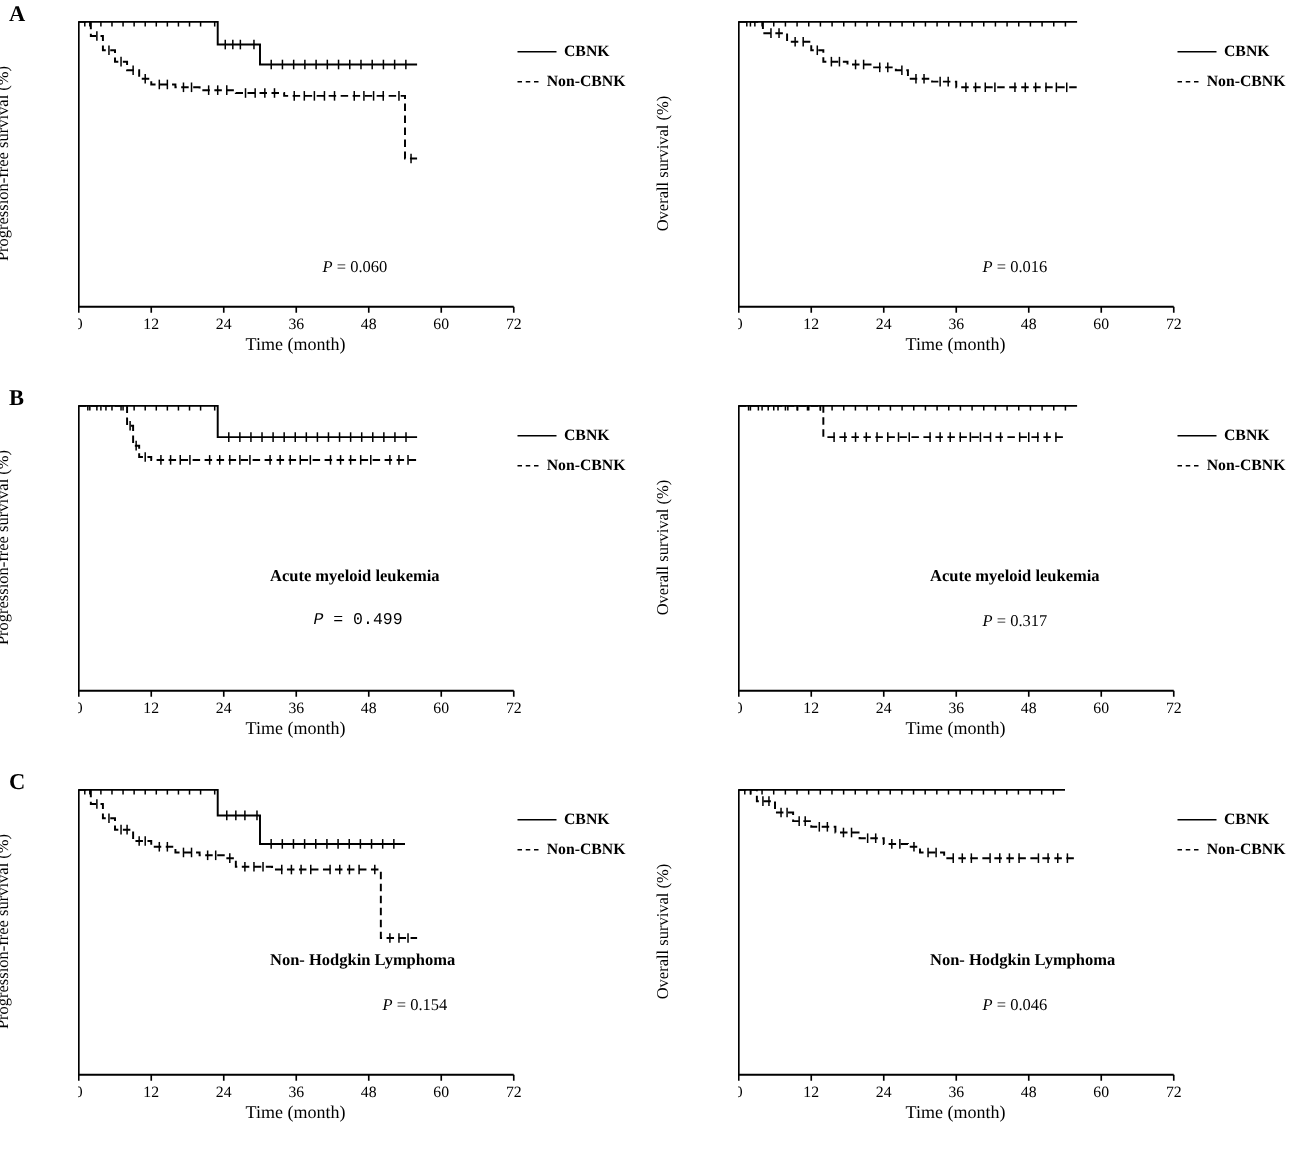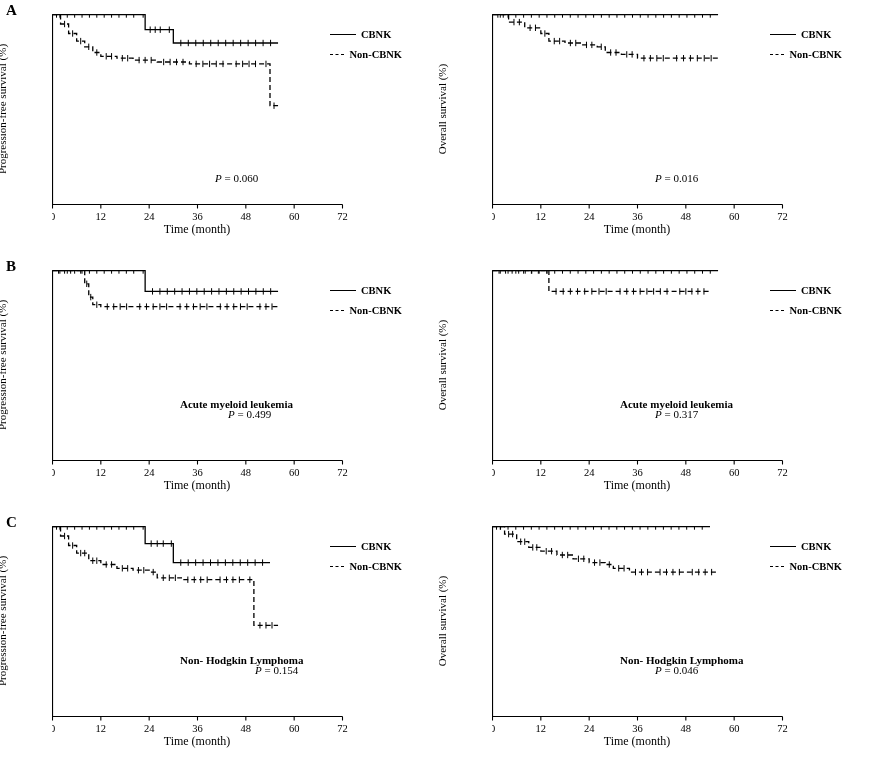--- a/index.html
+++ b/index.html
@@ -47,21 +47,21 @@
   }
   svg.plot{display:block;}
   .tick-text{
     font-family:"Liberation Serif", serif;
     font-size:10.5px;
     fill:#000;
   }
   .legend{
     position:absolute;
     top:24px;
-    left:330px;
+    left:345px;
     width:72px;
     font-size:10.5px;
   }
   .legend-row{
     display:flex;
     align-items:center;
     height:20px;
   }
   .legend-line{
     width:26px;height:0;
@@ -80,21 +80,20 @@
     position:absolute;
     font-size:11px;
     white-space:nowrap;
   }
   .pval i{font-style:italic;}
   .anno{
     position:absolute;
     font-size:11px;
     font-weight:bold;
     white-space:nowrap;
-    margin-top:20px;
   }
 </style>
 </head>
 <body>
 
 <div id="figure-root">
     <div class="panel" style="left: 0px; top: 0px;">
       <div class="panel-letter">A</div>
       <div style="position: absolute; left: 10px; top: 14px; width: 14px; height: 190px;">
         <div class="ylabel-inner">Progression-free survival (%)</div>
@@ -415,21 +414,21 @@
         <div class="legend-row">
           <span class="legend-line"></span>
           <span class="legend-label">CBNK</span>
         </div>
         <div class="legend-row">
           <span class="legend-line dashed"></span>
           <span class="legend-label">Non-CBNK</span>
         </div>
       </div>
       <div class="anno" style="left: 180px; top: 122px;">Acute myeloid leukemia</div>
-      <div class="pval" style="left: 228px; top: 152px;"><i>P</i> = 0.499</div>
+      <div class="pval" style="left: 209px; top: 152px; font-family: Liberation Mono, monospace;"><i>P</i> = 0.499</div>
     </div>
     <div class="panel" style="left: 440px; top: 256px;">
       <div style="position: absolute; left: 10px; top: 14px; width: 14px; height: 190px;">
         <div class="ylabel-inner">Overall survival (%)</div>
       </div>
       <div class="plot-wrap">
         <svg class="plot" width="316" height="216" viewBox="0 0 316 216">
           <g transform="translate(0.5,0.5)">
             <path d="M 0 0 L 0 190 L 290 190" fill="none" stroke="#000" stroke-width="1.2"></path>
             <line x1="0" y1="190" x2="0" y2="194" stroke="#000" stroke-width="1.1"></line>

